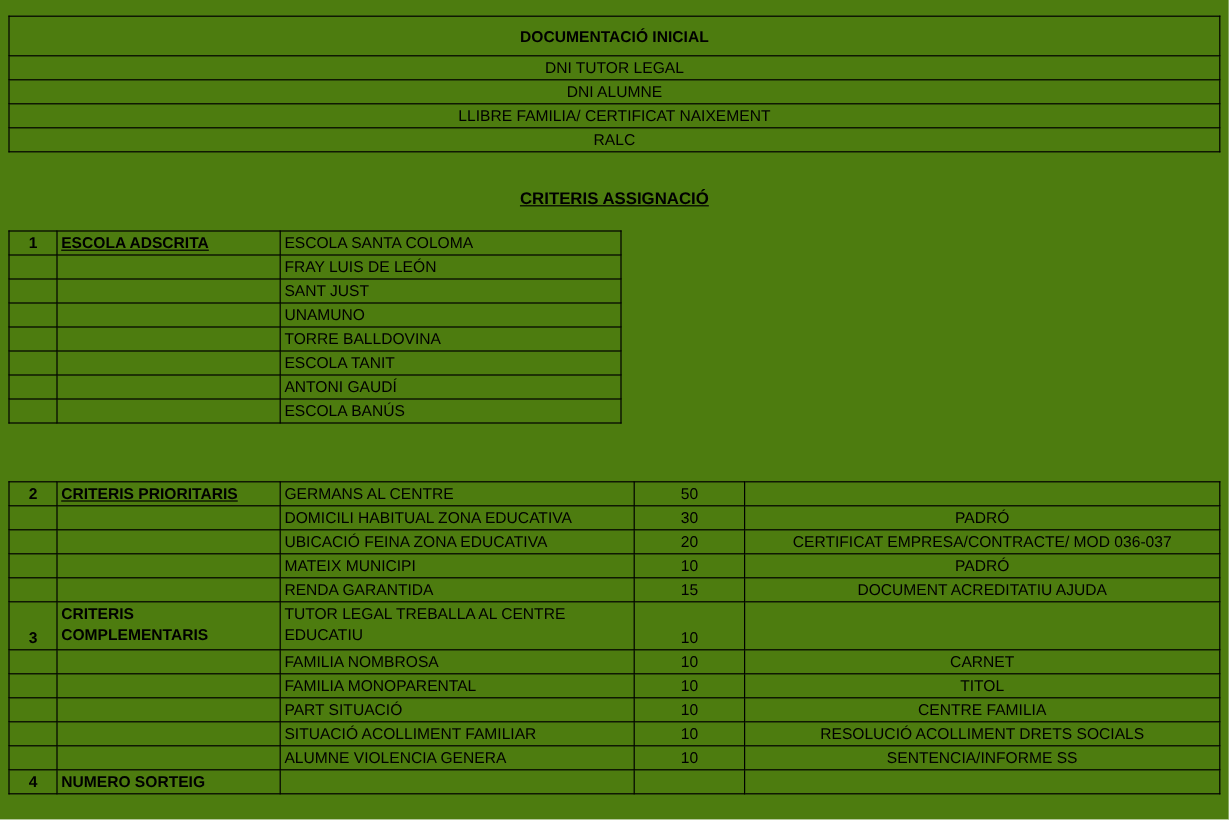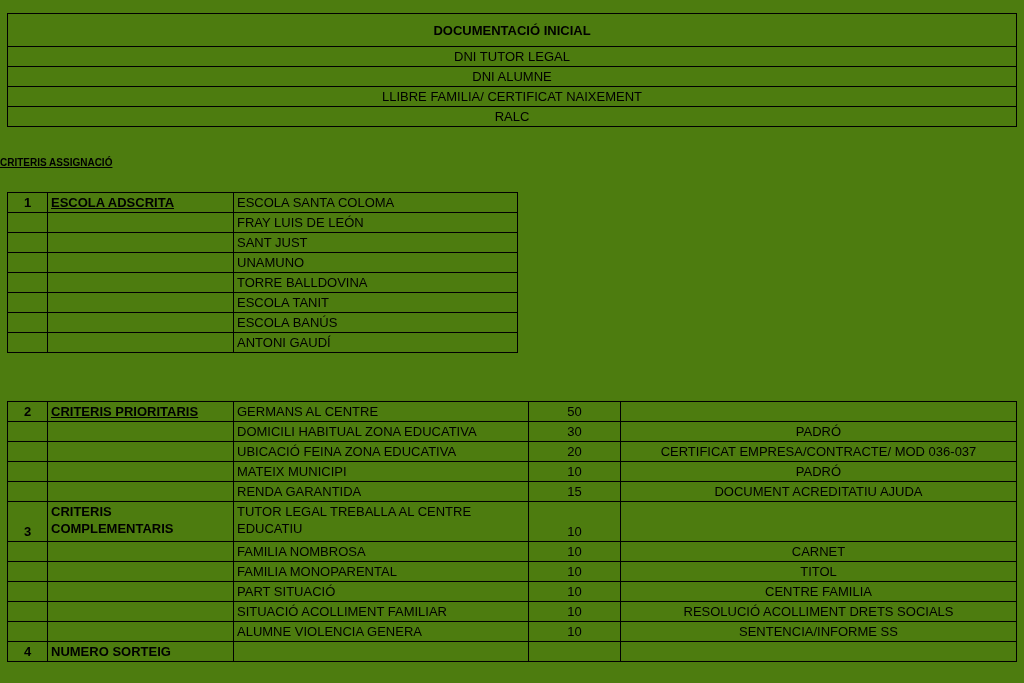--- a/index.html
+++ b/index.html
@@ -34,22 +34,22 @@
   .doc-table { left: 7px; top: 13px; width: 1009px; }
   .doc-table td { text-align: center; }
   .doc-table tr.hdr-row td { height: 32px; font-weight: bold; }
 
   
   .section-heading {
     position: absolute;
     top: 157px;
     left: 0;
     width: 100%;
-    text-align: left;
-    font-size: 10px;
+    text-align: center;
+    font-size: 14px;
     font-weight: bold;
     text-decoration: underline;
   }
 
   
   .school-table { left: 7px; top: 192px; width: 510px; }
 
   
   .crit-table { left: 7px; top: 401px; width: 1009px; }
 
@@ -129,26 +129,26 @@
       <td>TORRE BALLDOVINA</td>
     </tr>
     <tr>
       <td class="col-num"></td>
       <td></td>
       <td>ESCOLA TANIT</td>
     </tr>
     <tr>
       <td class="col-num"></td>
       <td></td>
+      <td>ANTONI GAUDÍ</td>
+    </tr>
+    <tr>
+      <td class="col-num"></td>
+      <td></td>
       <td>ESCOLA BANÚS</td>
-    </tr>
-    <tr>
-      <td class="col-num"></td>
-      <td></td>
-      <td>ANTONI GAUDÍ</td>
     </tr>
   </tbody>
     </table>
 
   <table class="tbl crit-table">
     <colgroup>
       <col style="width:40px">
         <col style="width:186px">
         <col style="width:295px">
         <col style="width:92px">

